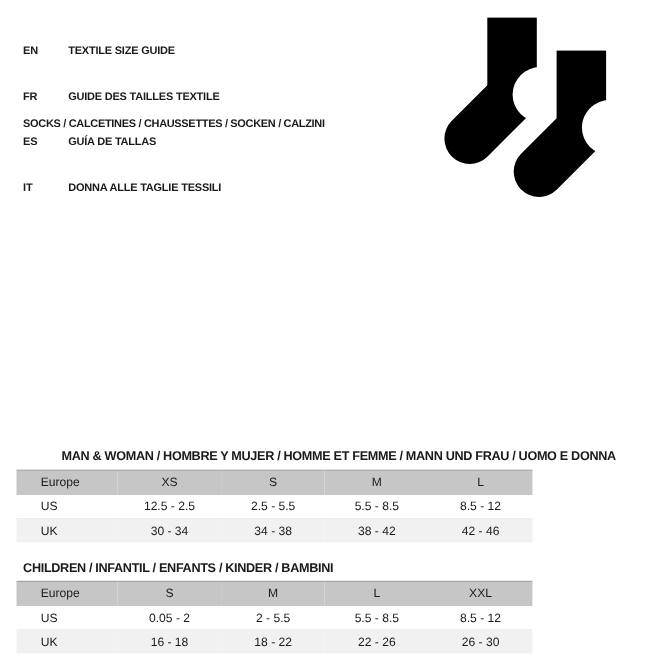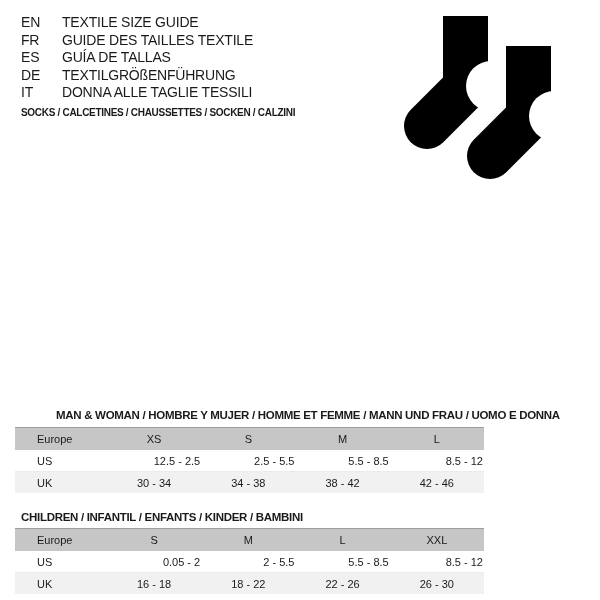--- a/index.html
+++ b/index.html
@@ -4,21 +4,21 @@
 <style>
   html,body{margin:0;padding:0;}
   body{
     width:600px;height:600px;position:relative;background:#ffffff;
     font-family:"Liberation Sans","DejaVu Sans",sans-serif;
     color:#1a1a1a;overflow:hidden;
   }
   
   .lang-block{position:absolute;left:21px;top:14px;}
   .lang-row{display:flex;height:17.5px;line-height:17.5px;
-    font-size:14px;font-weight:normal;letter-spacing:-0.2px;}
+    font-size:10px;font-weight:bold;letter-spacing:-0.2px;margin-top:24px;}
   .lang-code{width:41px;flex:0 0 41px;}
   .product-line{
     position:absolute;left:21px;top:107px;
     font-size:10px;font-weight:bold;letter-spacing:-0.3px;
   }
   
   .socks-icon{position:absolute;left:401px;top:10px;}
   
   .section-title{
     position:absolute;left:21px;
@@ -35,42 +35,38 @@
   .table-children{top:528px;}
   .size-table th{
     background:#c6c6c6;border-top:1px solid #9c9c9c;
     font-weight:normal;height:20px;text-align:center;
   }
   .size-table td{height:19px;text-align:center;}
   .size-table th:first-child,.size-table td:first-child{
     text-align:left;padding-left:22px;width:16%;
   }
   .size-table th:not(:first-child),.size-table td:not(:first-child){width:21%;}
-  .row-us td{background:#ffffff;border-bottom:1px solid #ececec;text-align:right;}
+  .row-us td{background:#ffffff;border-bottom:1px solid #ececec;}
   .row-uk td{background:#f1f1f1;margin-left:48px;}
 </style>
 </head>
 <body>
 
 <div class="lang-block">
   <div class="lang-row">
     <span class="lang-code">EN</span>
     <span class="lang-label">TEXTILE SIZE GUIDE</span>
   </div>
   <div class="lang-row">
     <span class="lang-code">FR</span>
     <span class="lang-label">GUIDE DES TAILLES TEXTILE</span>
   </div>
   <div class="lang-row">
     <span class="lang-code">ES</span>
     <span class="lang-label">GUÍA DE TALLAS</span>
-  </div>
-  <div class="lang-row">
-    <span class="lang-code">DE</span>
-    <span class="lang-label">TEXTILGRÖßENFÜHRUNG</span>
   </div>
   <div class="lang-row">
     <span class="lang-code">IT</span>
     <span class="lang-label">DONNA ALLE TAGLIE TESSILI</span>
   </div>
 </div>
 
 <div class="product-line">SOCKS / CALCETINES / CHAUSSETTES / SOCKEN / CALZINI</div>
 
 <svg class="socks-icon" width="180" height="172" viewBox="0 0 180 172" xmlns="http://www.w3.org/2000/svg">

